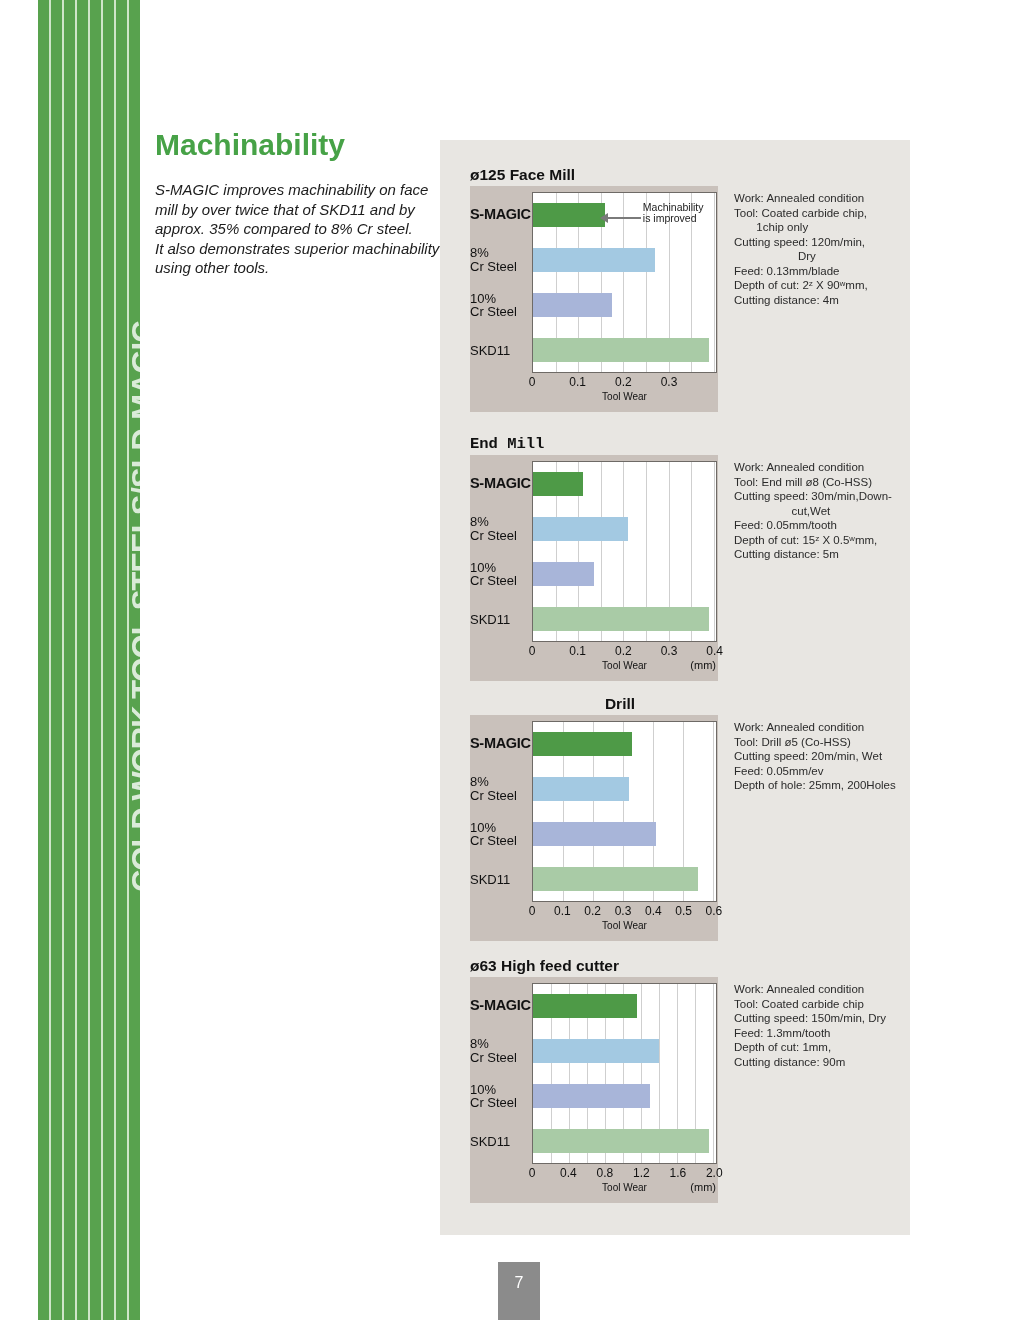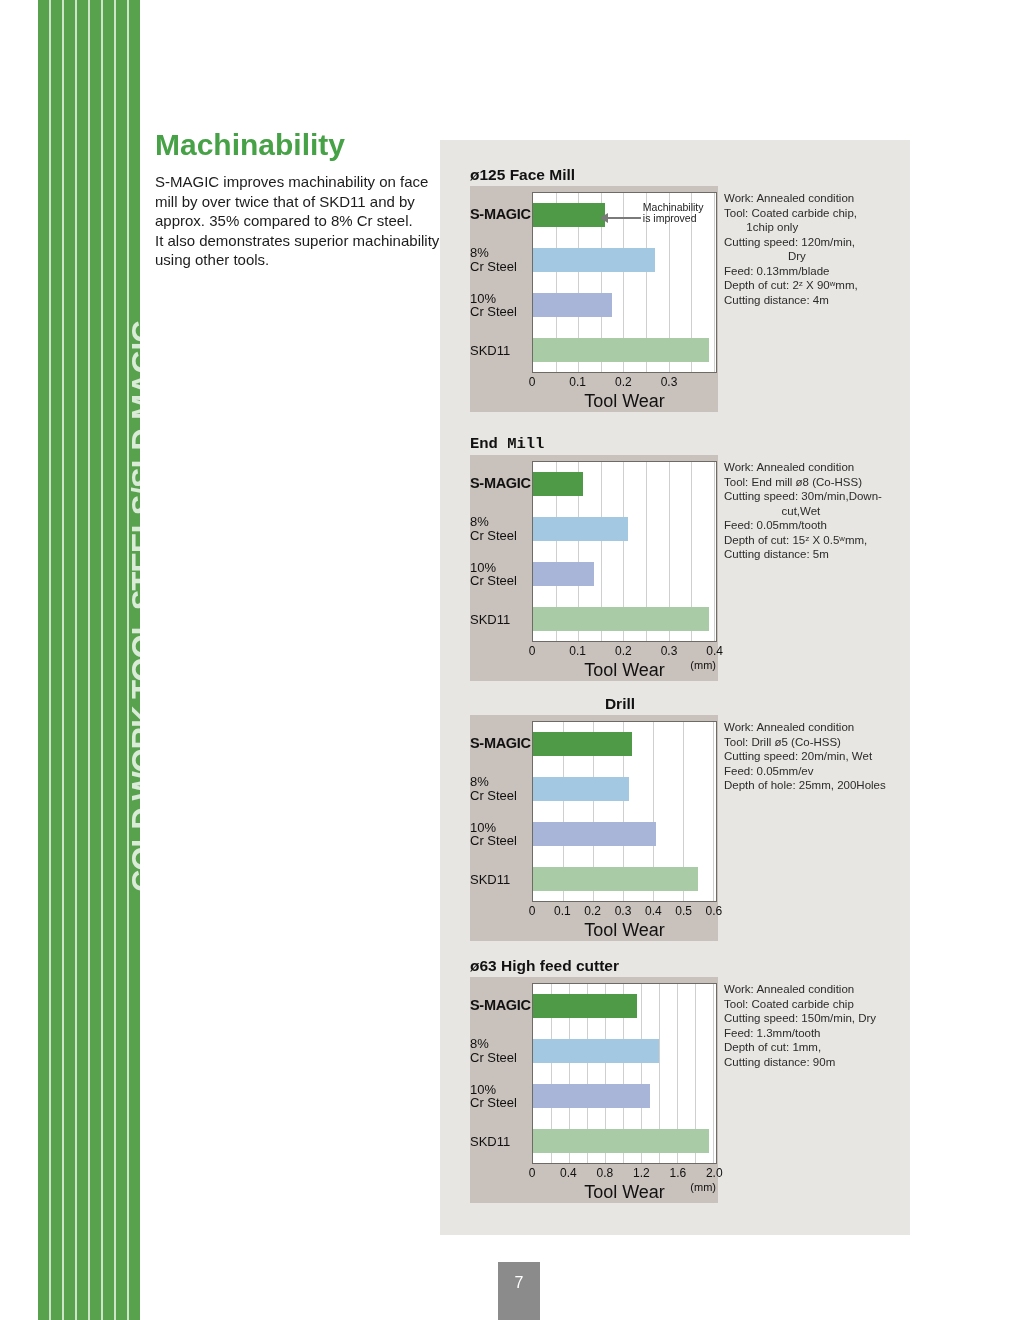--- a/index.html
+++ b/index.html
@@ -13,21 +13,21 @@
     transform:rotate(-90deg);transform-origin:left top;
     font-size:31px;font-weight:bold;letter-spacing:-1px;
     color:rgba(255,255,255,0.78);white-space:nowrap;
     font-family:"Liberation Sans",sans-serif;}
 
   
   .page-title{position:absolute;left:155px;top:128px;font-size:30px;font-weight:bold;
     color:#47a247;margin:0;letter-spacing:0px;}
   .para{position:absolute;left:155px;width:300px;font-size:15px;line-height:19.5px;
     color:#1c1c1c;white-space:pre-line;margin:0;}
-  #para1{top:172px;}
+  #para1{top:180px;font-style:italic;}
   #para2{top:452px;}
   #para3{top:712px;}
 
   
   .panel{position:absolute;left:440px;top:140px;width:470px;height:1095px;background:#e8e6e2;}
 
   
   .chart-title{position:absolute;left:470px;width:300px;font-size:15.5px;font-weight:bold;color:#111;}
   .chart-block{position:absolute;left:470px;width:248px;height:226px;background:#c9c1bb;}
   .plot{position:absolute;left:62px;top:6px;width:185px;height:181px;background:#ffffff;
@@ -36,24 +36,24 @@
   .rows{position:absolute;left:0;top:0;width:100%;height:100%;display:flex;flex-direction:column;}
   .row{flex:1;display:flex;align-items:center;}
   .bar{height:24px;}
   .labels{position:absolute;left:0;top:6px;width:62px;height:181px;display:flex;flex-direction:column;}
   .label-cell{flex:1;display:flex;align-items:center;font-size:13px;
     line-height:13.5px;color:#111;white-space:pre-line;}
   .label-cell.smagic{font-size:14.5px;font-weight:bold;letter-spacing:-0.3px;}
   .axis{position:absolute;left:62px;top:189px;width:185px;height:16px;}
   .tick{position:absolute;transform:translateX(-50%);font-size:12px;color:#111;}
   .xlabel{position:absolute;left:62px;top:205px;width:185px;text-align:center;
-    font-size:18px;color:#111;}
+    font-size:10px;color:#111;}
   .unit{position:absolute;right:2px;top:204px;font-size:11px;color:#111;}
   .notes{position:absolute;left:724px;width:175px;font-size:11.5px;line-height:14.5px;color:#2b2b2b;}
-  .note-line{white-space:pre;}
+  .note-line{white-space:pre;margin-left:10px;}
 
   
   .anno-text{position:absolute;left:60%;top:9px;font-size:10.5px;line-height:11px;
     color:#222;white-space:pre-line;}
   .anno-arrow{position:absolute;left:41%;top:24px;width:18%;height:2px;background:#7a7a7a;}
   .anno-head{position:absolute;left:calc(41% - 8px);top:20px;width:0;height:0;
     border-top:5px solid transparent;border-bottom:5px solid transparent;
     border-right:8px solid #7a7a7a;}
 
   

